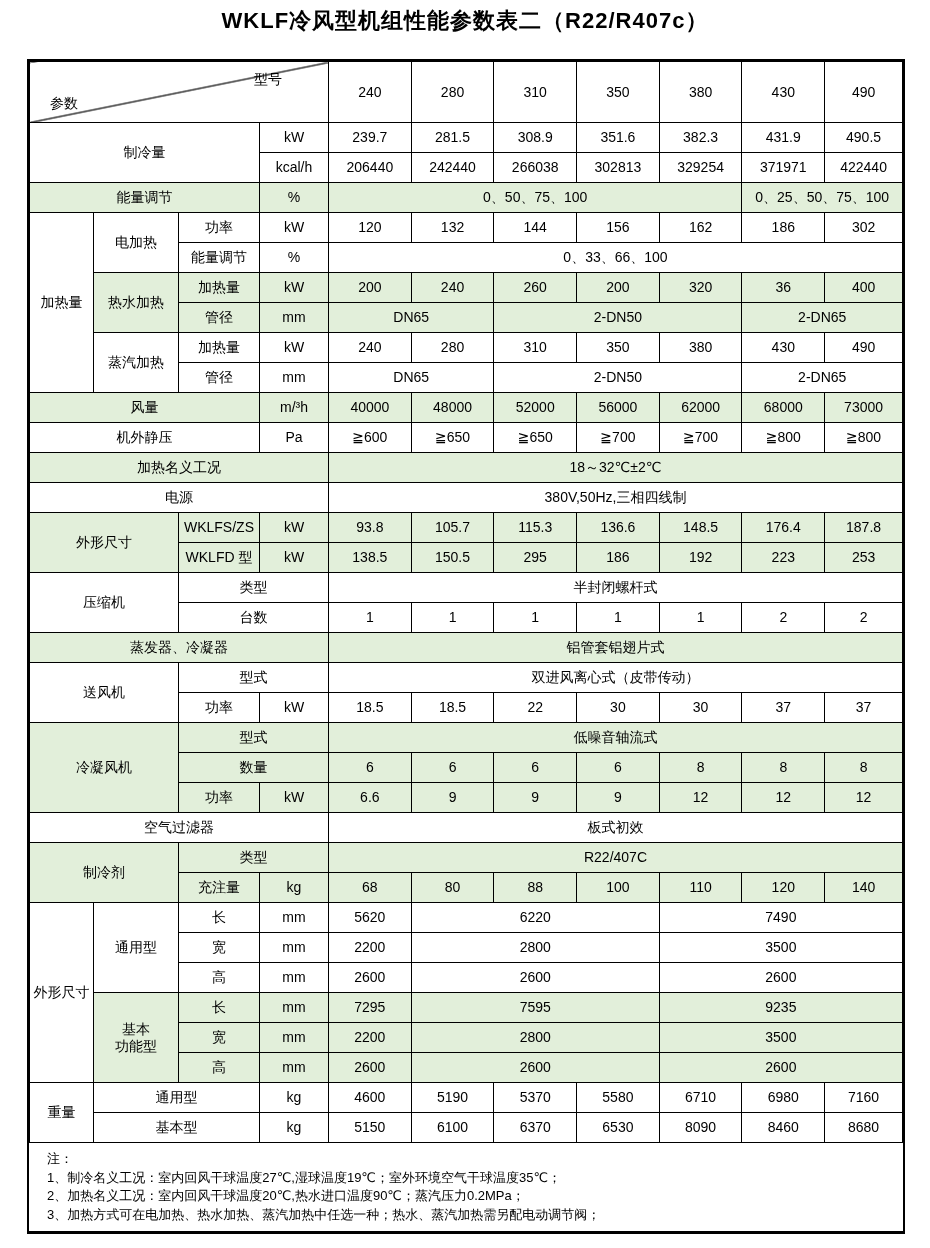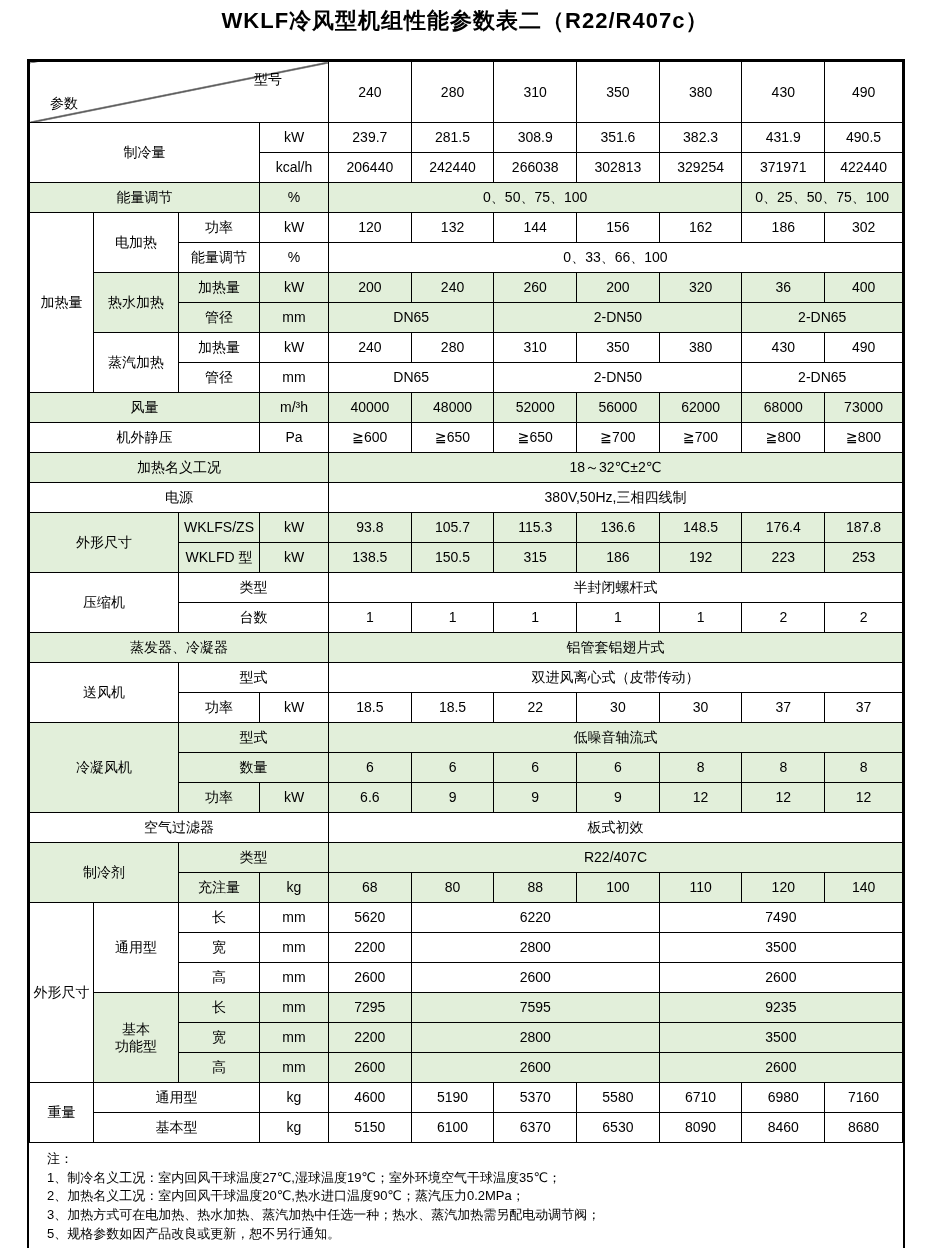--- a/index.html
+++ b/index.html
@@ -219,21 +219,21 @@
           <td class="g value">136.6</td>
           <td class="g value">148.5</td>
           <td class="g value">176.4</td>
           <td class="g value">187.8</td>
         </tr>
         <tr>
           <td class="g label">WKLFD 型</td>
           <td class="g unit">kW</td>
           <td class="g value">138.5</td>
           <td class="g value">150.5</td>
-          <td class="g value">315</td>
+          <td class="g value">295</td>
           <td class="g value">186</td>
           <td class="g value">192</td>
           <td class="g value">223</td>
           <td class="g value">253</td>
         </tr>
         <tr>
           <td colspan="2" rowspan="2" class="label">压缩机</td>
           <td colspan="2" class="label">类型</td>
           <td colspan="7" class="value">半封闭螺杆式</td>
         </tr>
@@ -382,15 +382,14 @@
           <td class="value">8460</td>
           <td class="value">8680</td>
         </tr>
       </tbody>
   </table>
   <div class="notes">
     <p>注：</p>
     <p>1、制冷名义工况：室内回风干球温度27℃,湿球温度19℃；室外环境空气干球温度35℃；</p>
     <p>2、加热名义工况：室内回风干球温度20℃,热水进口温度90℃；蒸汽压力0.2MPa；</p>
     <p>3、加热方式可在电加热、热水加热、蒸汽加热中任选一种；热水、蒸汽加热需另配电动调节阀；</p>
-    <p>5、规格参数如因产品改良或更新，恕不另行通知。</p>
   </div>
 </div>
 
 </body></html>

